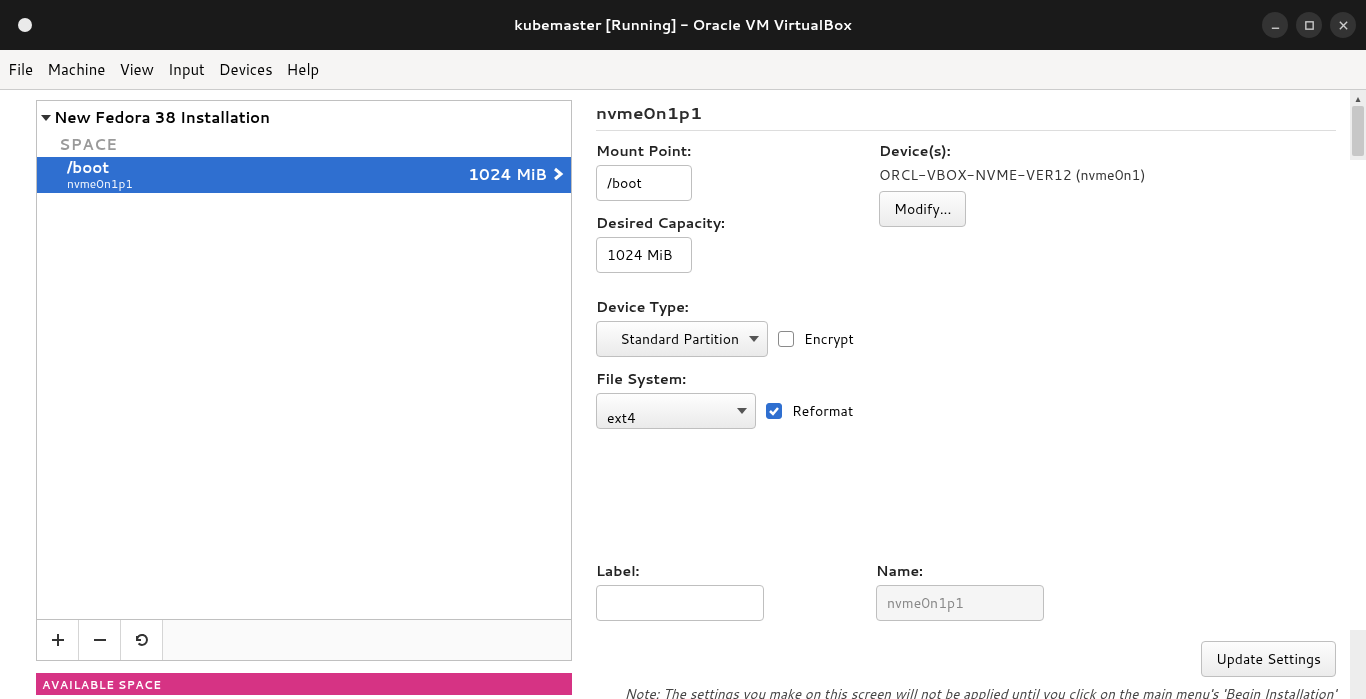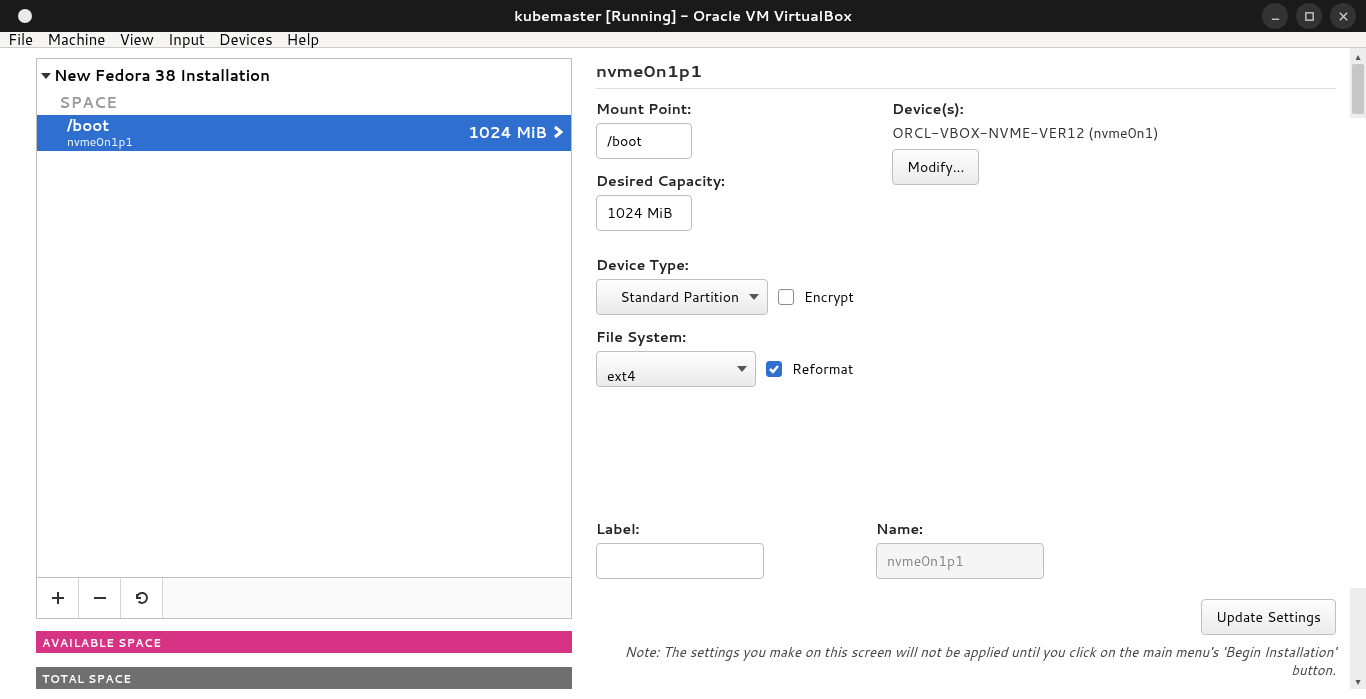--- a/index.html
+++ b/index.html
@@ -1,20 +1,20 @@
 <!DOCTYPE html>
 <html><head>
 <meta charset="utf-8">
 <style>
   * { box-sizing: border-box; margin: 0; padding: 0; font-family: "Cantarell", "Segoe UI", sans-serif; }
   html, body { width: 1366px; height: 699px; overflow: hidden; background: #fff; }
 
   
   .titlebar {
-    height: 32px; background: #1a1a1a; color: #fff;
+    height: 50px; background: #1a1a1a; color: #fff;
     display: flex; align-items: center; position: relative;
     font-size: 14px;
   }
   .titlebar .left-dot {
     width: 14px; height: 14px; border-radius: 50%;
     background: #eaeaea; margin-left: 18px;
   }
   .titlebar .title {
     position: absolute; left: 50%; transform: translateX(-50%);
     font-weight: 700; font-size: 14px;
@@ -25,21 +25,21 @@
   .win-btn {
     width: 26px; height: 26px; border-radius: 50%;
     background: #333; color: #ddd; display: flex;
     align-items: center; justify-content: center; font-size: 12px;
     cursor: pointer;
   }
   .win-btn svg { width: 11px; height: 11px; }
 
   
   .menubar {
-    height: 16px; background: #f6f5f4; color: #000;
+    height: 40px; background: #f6f5f4; color: #000;
     display: flex; align-items: center;
     font-size: 15px; border-bottom: 1px solid #ccc;
     padding-left: 8px; gap: 14px;
   }
   .menubar span { cursor: pointer; }
 
   
   .workspace {
     display: flex; height: calc(699px - 34px - 24px);
     background: #fff; position: relative;
@@ -114,21 +114,21 @@
   .tag.total { background: #6f6f6f; }
 
   
   .right-panel {
     flex: 1; padding: 10px 30px 10px 24px;
     display: flex; flex-direction: column;
     position: relative;
   }
   .rp-title { font-size: 17px; font-weight: 700; color: #2b2b2b; border-bottom: 1px solid #ddd; padding-bottom: 6px; margin-bottom: 10px; }
   .rp-grid {
-    display: grid; grid-template-columns: 280px 1fr; column-gap: 16px;
+    display: grid; grid-template-columns: 280px 1fr; column-gap: 3px;
     align-content: start;
   }
   .form-label { font-weight: 700; font-size: 14px; color: #222; margin-bottom: 4px; display: block; }
   .text-input {
     height: 36px; border: 1px solid #bfbfbf; border-radius: 4px;
     padding: 0 10px; font-size: 14px; width: 96px; background: #fff;
   }
   .text-input.w180 { width: 168px; }
   .select {
     height: 36px; border: 1px solid #bfbfbf; border-radius: 4px;

